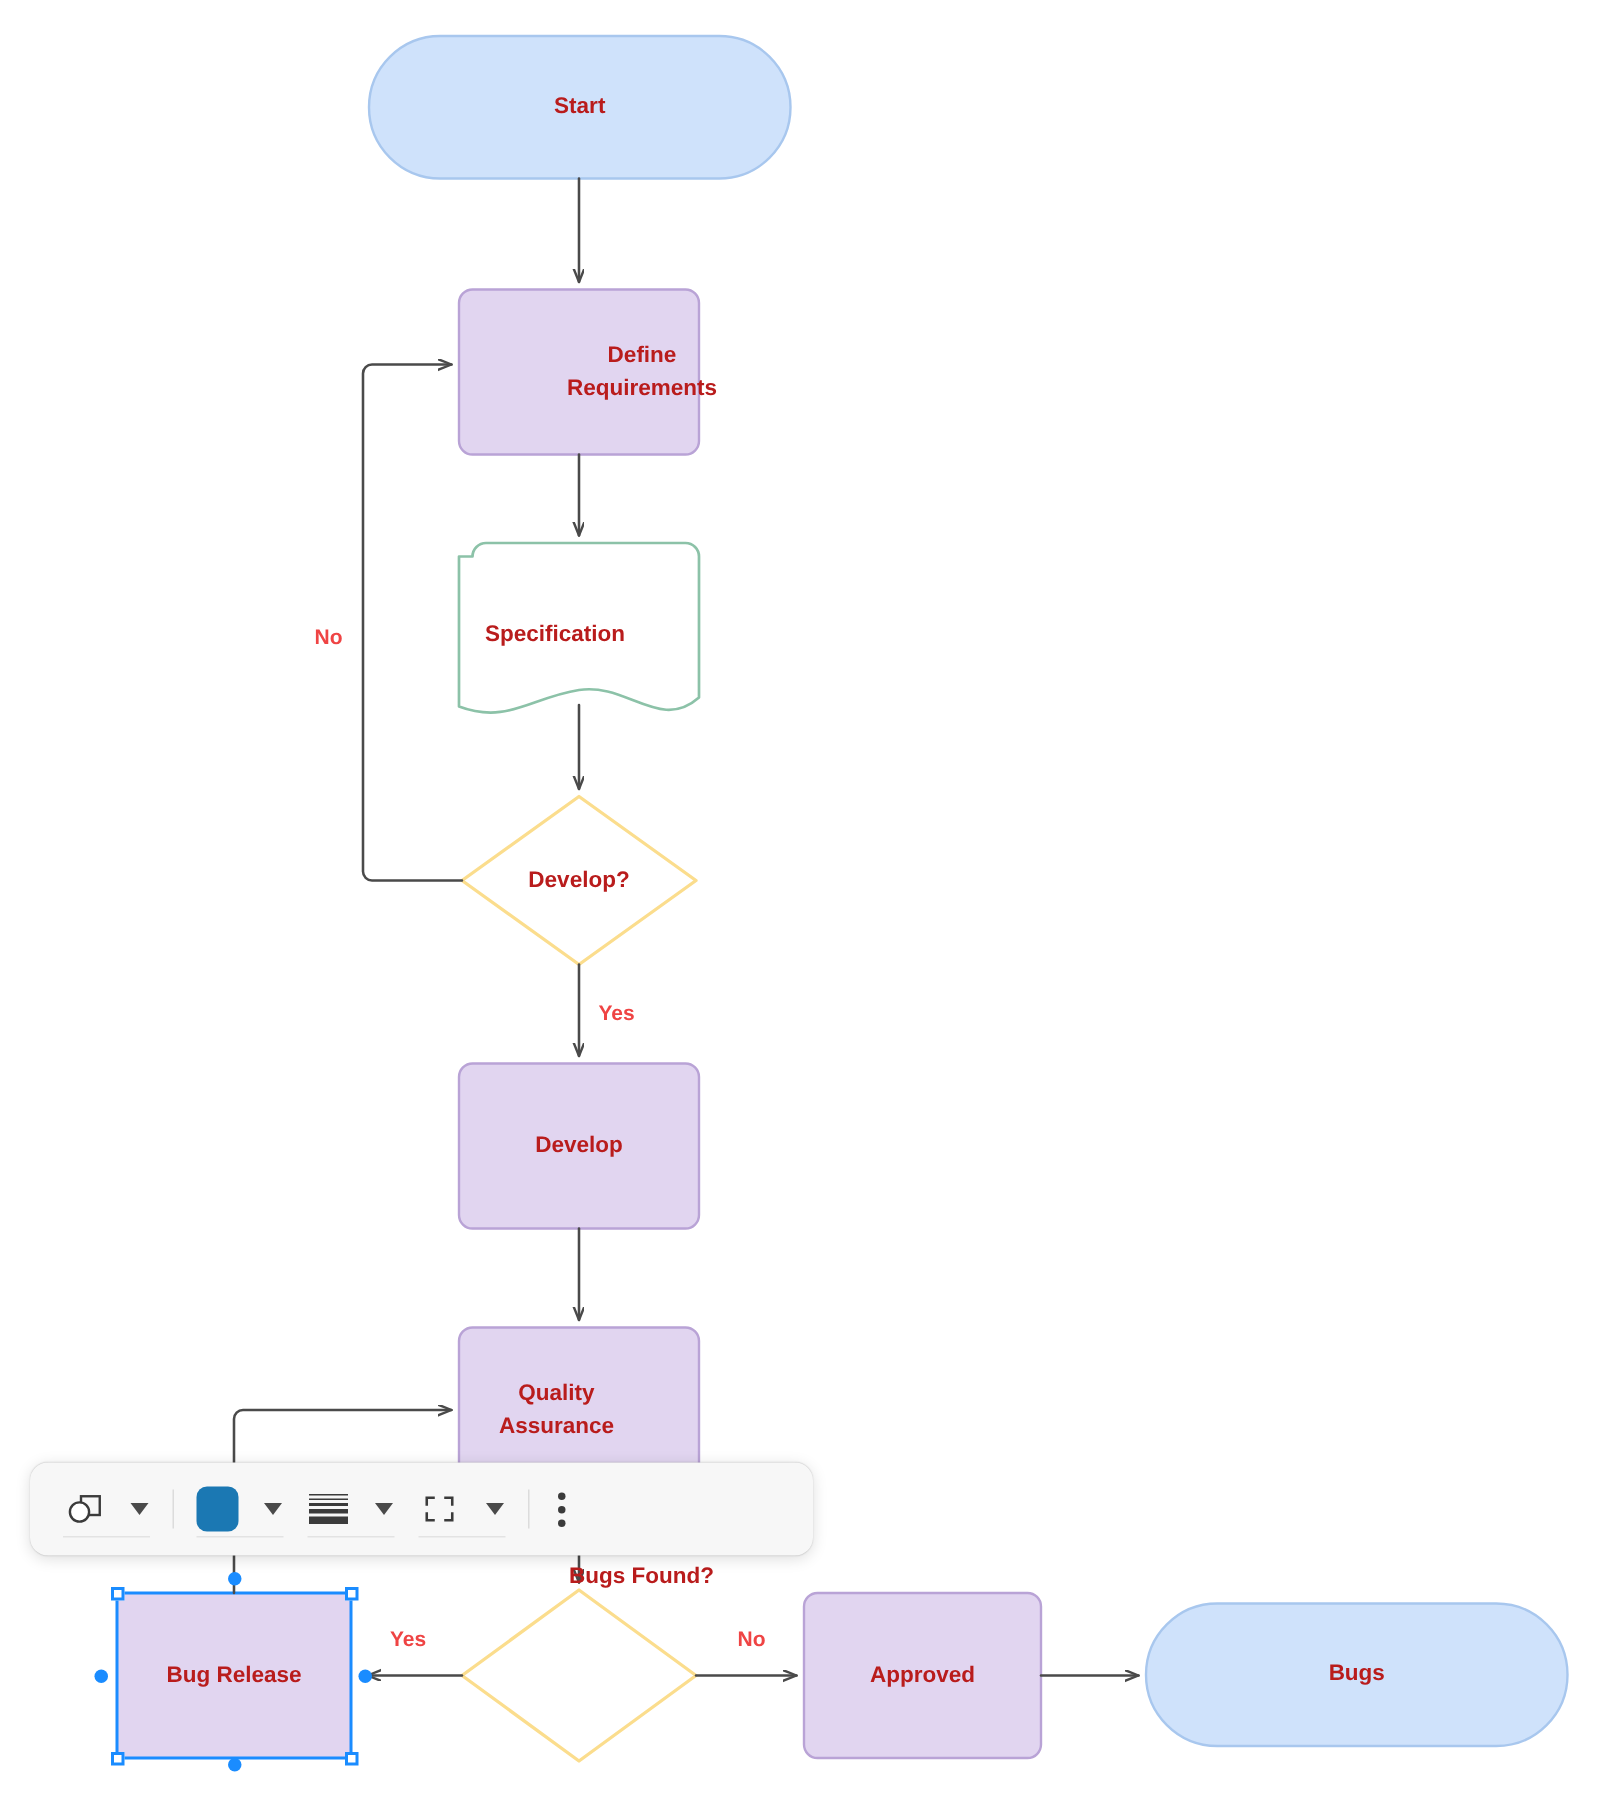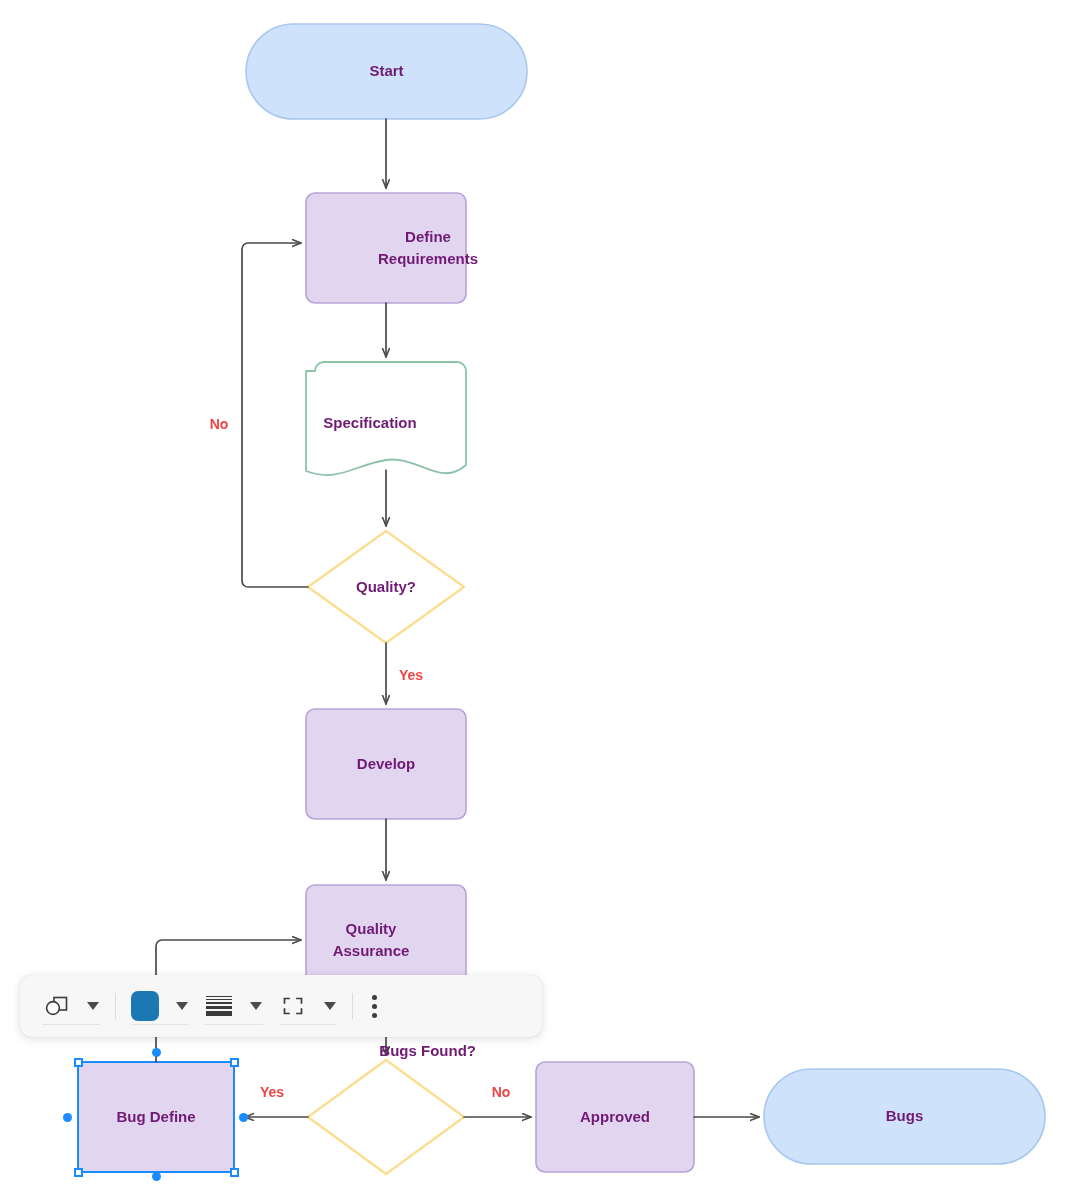--- a/index.html
+++ b/index.html
@@ -16,21 +16,21 @@
   }
   #canvas {
     position: absolute;
     inset: 0;
     width: 1067px;
     height: 1203px;
   }
   .node-label {
     position: absolute;
     text-align: center;
-    color: #701a75;
+    color: #b91c1c;
     font-size: 15px;
     font-weight: 700;
     line-height: 22px;
     pointer-events: none;
     white-space: pre-line;
   }
   .edge-label {
     position: absolute;
     color: #ef4444;
     font-size: 14px;
@@ -205,30 +205,30 @@
   </g>
 </svg>
 
 <div class="node-label" style="left:246px; top:60px; width:281px;">Start</div>
 
 <div class="node-label" style="left:306px; top:226px; width:160px;padding-left:42px;">Define
 Requirements</div>
 
 <div class="node-label" style="left:306px; top:412px; width:128px;">Specification</div>
 
-<div class="node-label" style="left:306px; top:576px; width:160px;">Quality?</div>
+<div class="node-label" style="left:306px; top:576px; width:160px;">Develop?</div>
 
 <div class="node-label" style="left:306px; top:753px; width:160px;">Develop</div>
 
 <div class="node-label" style="left:306px; top:918px; width:130px;">Quality
 Assurance</div>
 
 <div class="node-label" style="left:296px; top:1040px; width:180px;text-align:right;">Bugs Found?</div>
 
-<div class="node-label" style="left:78px; top:1106px; width:156px;">Bug Define</div>
+<div class="node-label" style="left:78px; top:1106px; width:156px;">Bug Release</div>
 
 <div class="node-label" style="left:536px; top:1106px; width:158px;">Approved</div>
 
 <div class="node-label" style="left:764px; top:1105px; width:281px;">Bugs</div>
 
 <div class="edge-label" style="left:186px; top:416px; width:66px;">No</div>
 
 <div class="edge-label" style="left:379px; top:667px; width:64px;">Yes</div>
 
 <div class="edge-label" style="left:240px; top:1084px; width:64px;">Yes</div>

